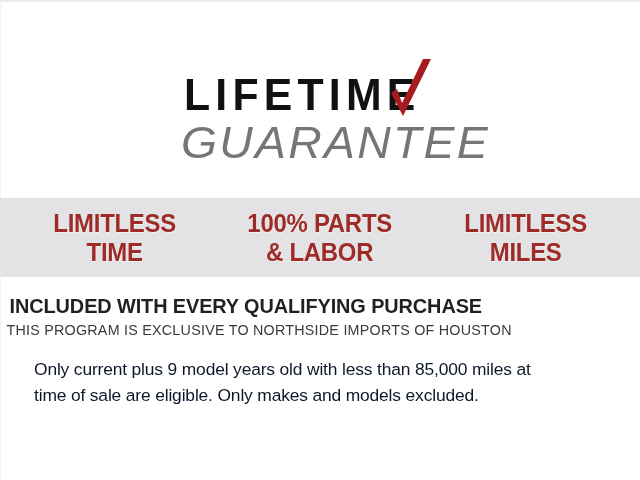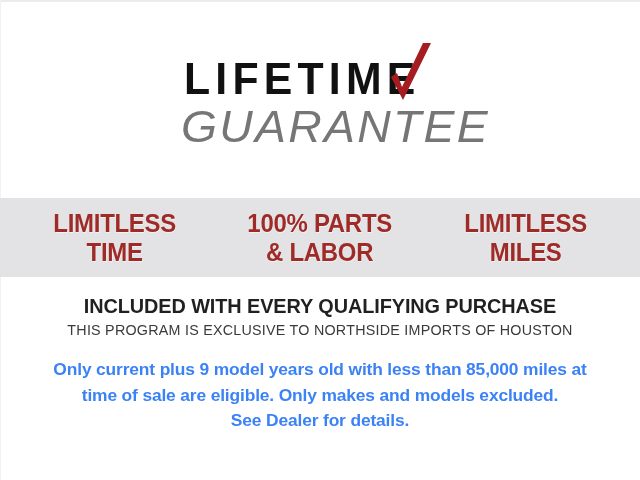--- a/index.html
+++ b/index.html
@@ -35,21 +35,21 @@
     position: absolute;
     top: 0; left: 0;
     width: 1px;
     height: 480px;
     background: #f2f2f3;
   }
 
   
   .logo-lockup {
     position: absolute;
-    top: 48px;
+    top: 64px;
     left: 0;
     width: 640px;
     height: 110px;
   }
   .logo-inner {
     position: relative;
     width: 330px;
     margin: 0 auto;
     height: 110px;
   }
@@ -121,21 +121,21 @@
     transform: scaleX(0.94);
   }
   .benefit .ln { display: block; white-space: nowrap; }
 
   
   .copy-block {
     position: absolute;
     top: 293px;
     left: 0;
     width: 640px;
-    text-align: center;
+    text-align: left;
   }
 
   .headline {
     font-family: "Liberation Sans", sans-serif;
     font-weight: bold;
     font-size: 20.5px;
     line-height: 25px;
     letter-spacing: -0.1px;
     color: #211f1f;
     transform: scaleX(0.97);
@@ -150,25 +150,25 @@
     line-height: 18px;
     letter-spacing: 0.25px;
     color: #3a3a3a;
     transform: scaleX(0.98);
     white-space: nowrap;
   }
 
   .fineprint {
     margin-top: 18px;
     font-family: "Liberation Sans", sans-serif;
-    font-weight: bold;
+    font-weight: normal;
     font-size: 17.4px;
     line-height: 25.5px;
     letter-spacing: -0.15px;
-    color: #3b82f6;
+    color: #0f172a;
     padding: 0 34px;
   }
   .fineprint .ln { display: block; white-space: nowrap; }
 </style>
 </head>
 <body>
 
 <div id="ad-root">
 
   <div class="top-hairline"></div>
@@ -208,18 +208,17 @@
 
   <div class="copy-block">
 
     <div class="headline">INCLUDED WITH EVERY QUALIFYING PURCHASE</div>
 
     <div class="subheadline">THIS PROGRAM IS EXCLUSIVE TO NORTHSIDE IMPORTS OF HOUSTON</div>
 
     <div class="fineprint">
       <span class="ln">Only current plus 9 model years old with less than 85,000 miles at</span>
       <span class="ln">time of sale are eligible. Only makes and models excluded.</span>
-      <span class="ln">See Dealer for details.</span>
     </div>
 
   </div>
 
 </div>
 
 </body></html>

